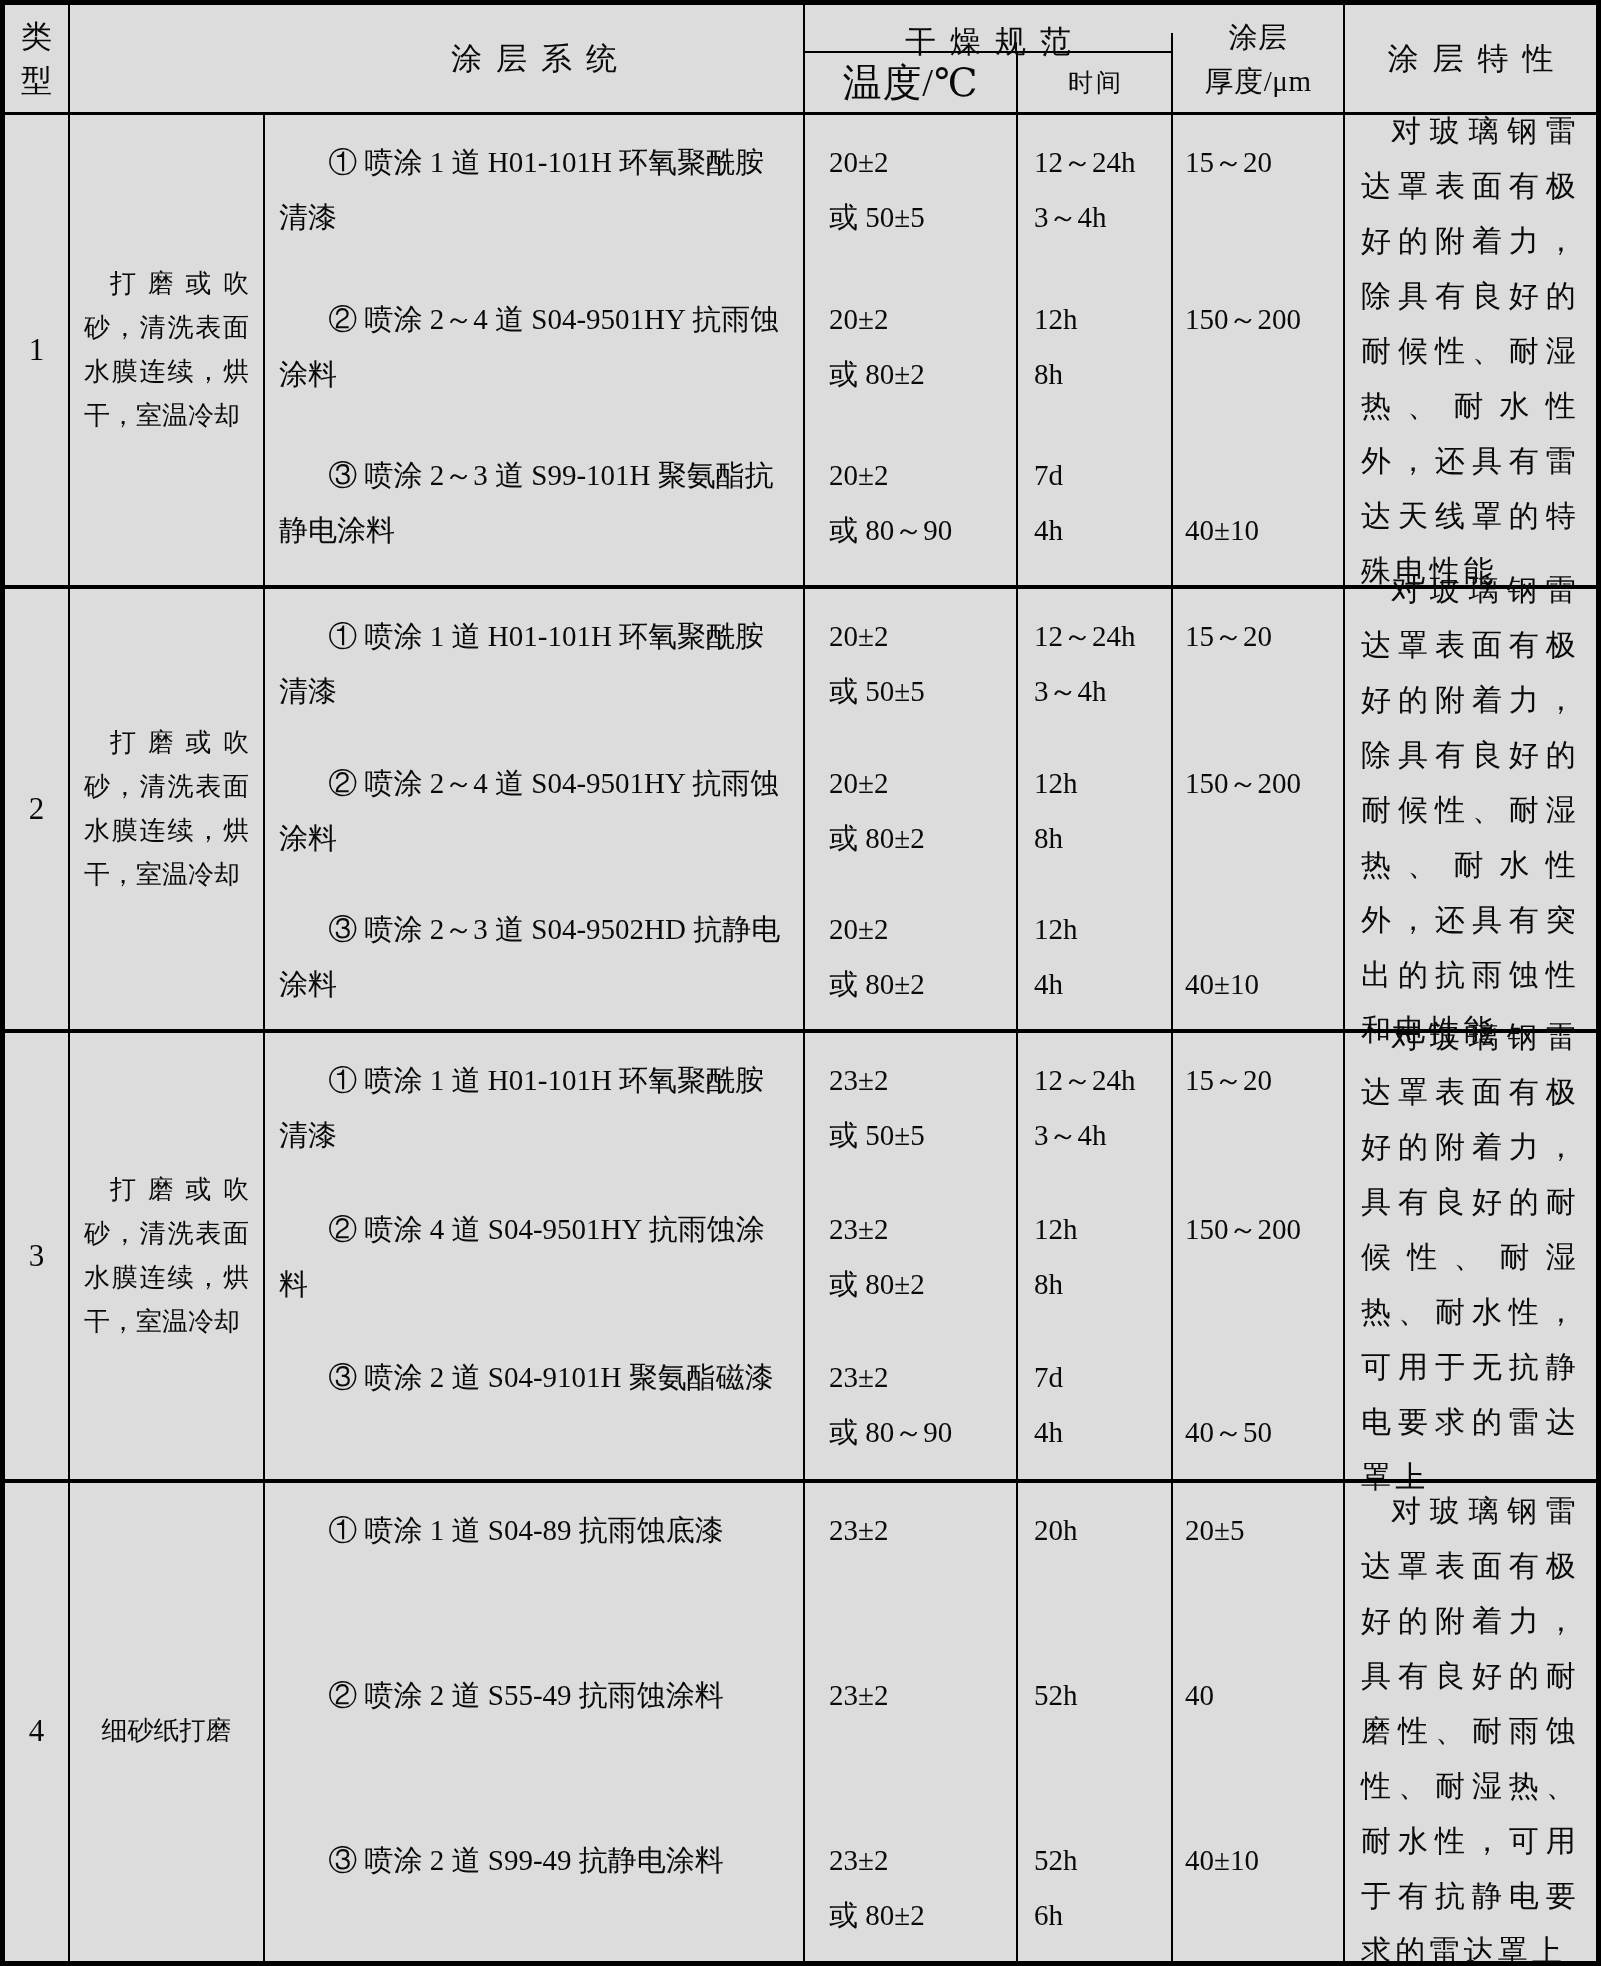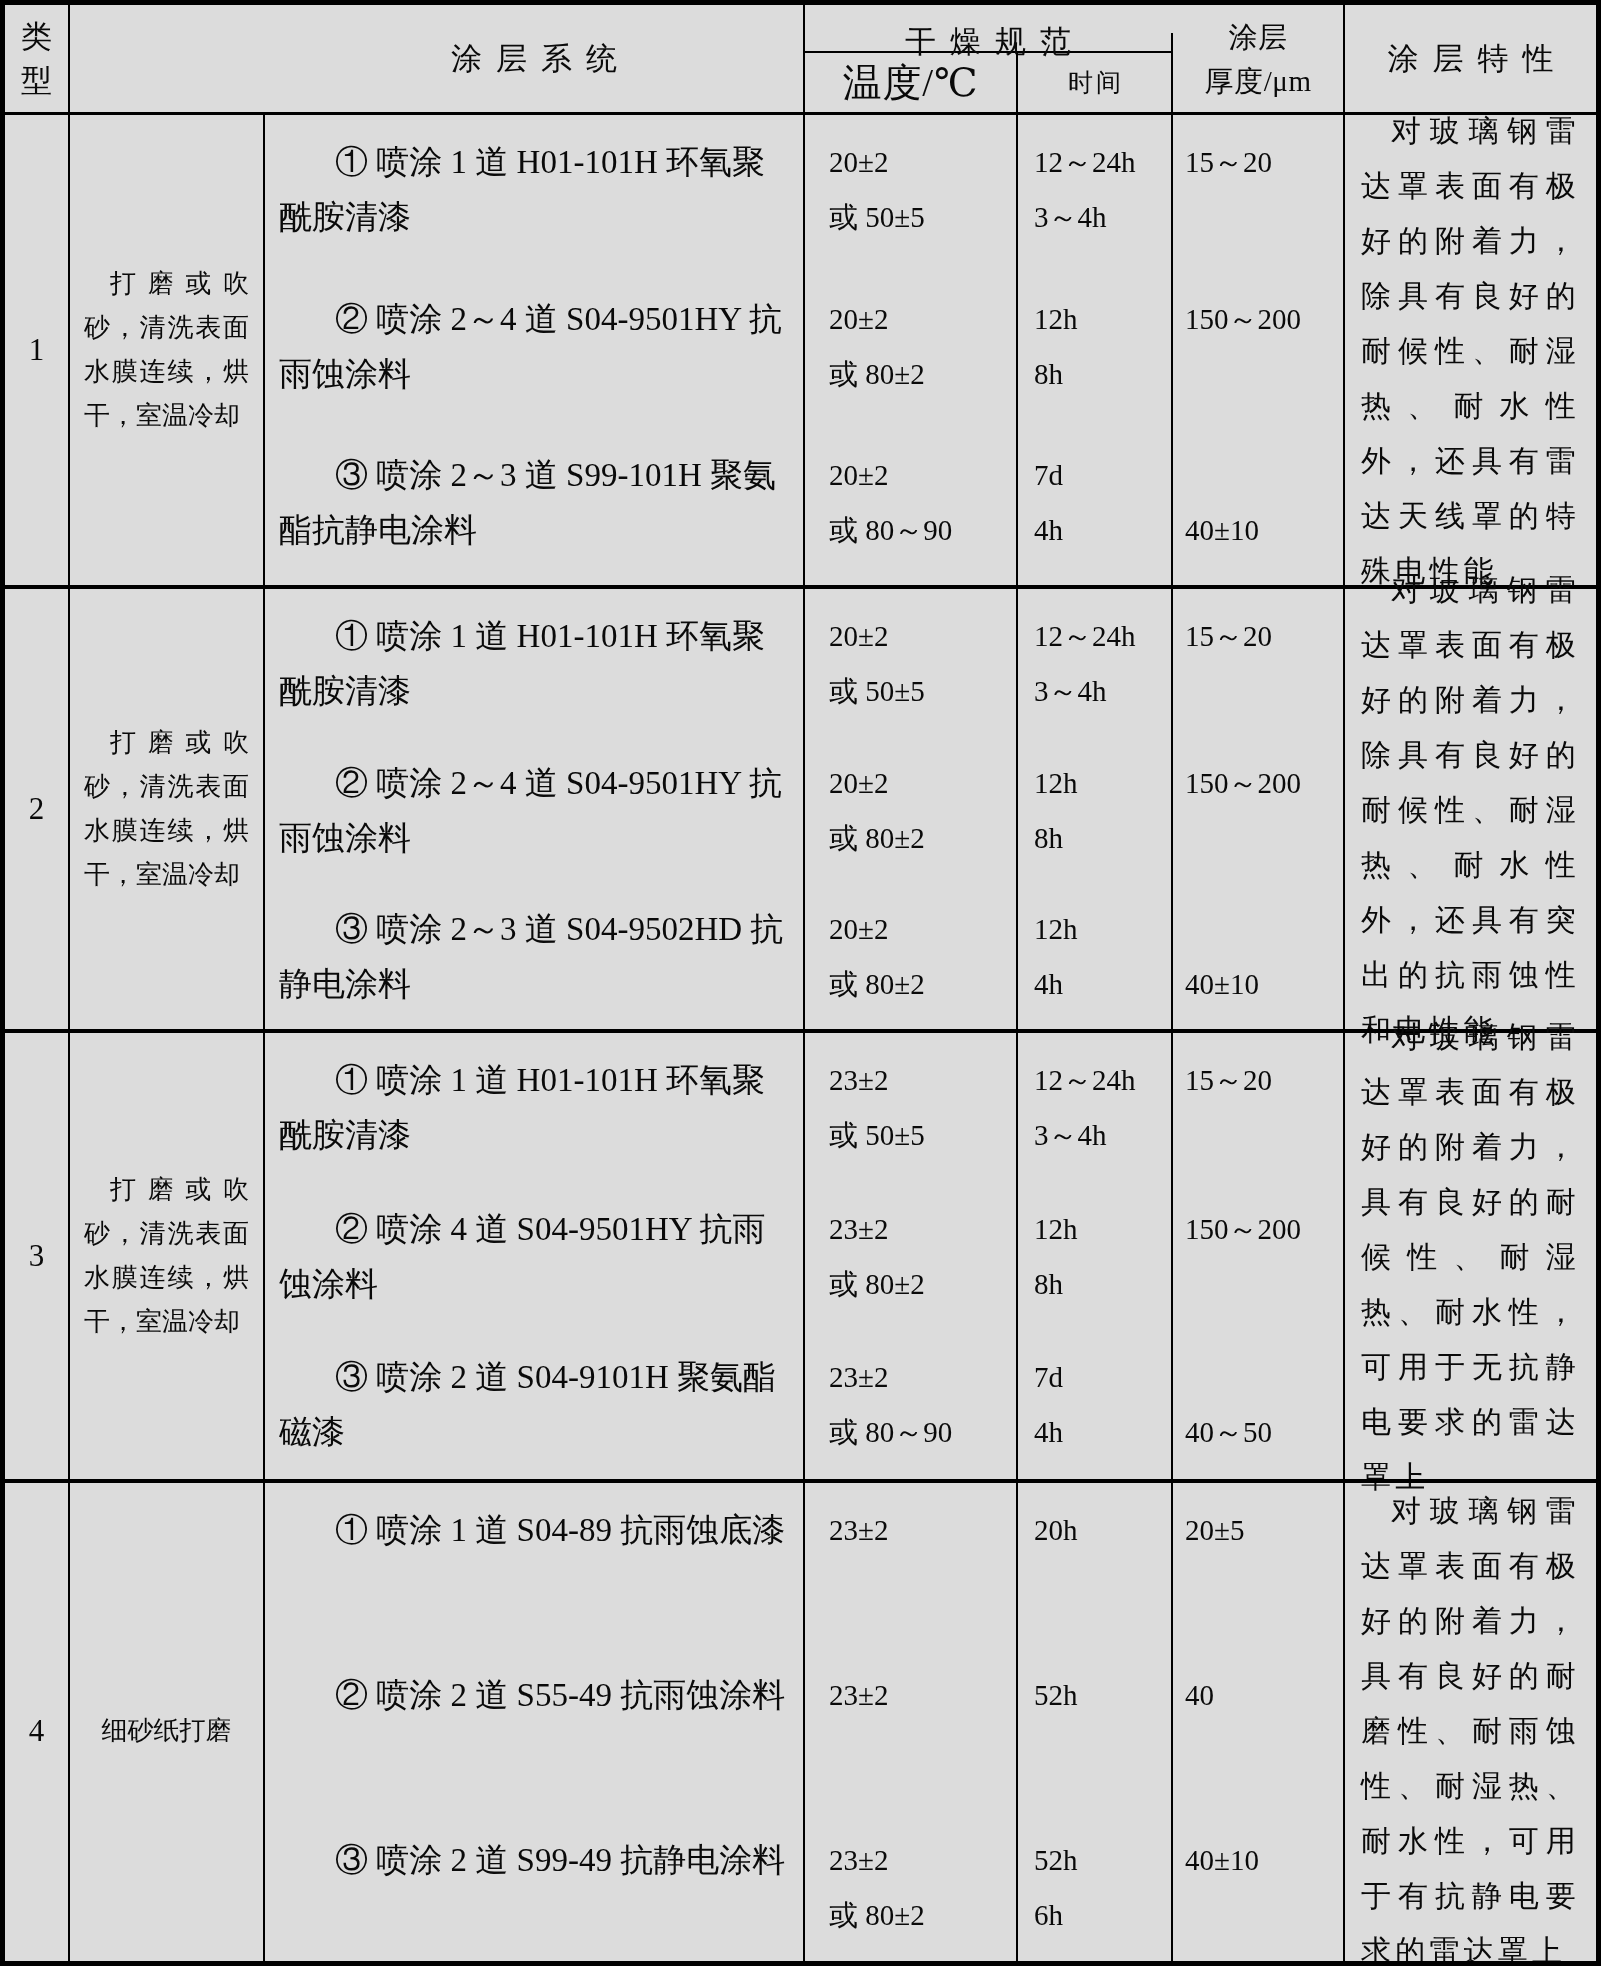--- a/index.html
+++ b/index.html
@@ -43,21 +43,21 @@
     display:flex;align-items:center;padding:0 14px;box-sizing:border-box;}
   .cell-prep p{margin:0;font-size:26px;line-height:44px;text-align:justify;text-indent:1em;width:100%;}
   .cell-prep.center p{text-align:center;text-indent:0;}
   .cell-char{grid-column:7;grid-row:1/span 3;display:flex;align-items:center;
     padding:0 16px;box-sizing:border-box;}
   .cell-char p{margin:0;font-size:30px;line-height:55px;text-align:justify;
     text-indent:1em;letter-spacing:.14em;width:100%;}
   .ig{border-right:2px solid #000;box-sizing:border-box;padding-top:20px;}
   .sr1{grid-row:1}.sr2{grid-row:2}.sr3{grid-row:3}
   .c3{grid-column:3}.c4{grid-column:4}.c5{grid-column:5}.c6{grid-column:6}
-  .coat p{margin:0;font-size:33px;line-height:55px;padding:0 12px 0 14px;text-indent:1.7em;}
+  .coat p{margin:0;font-size:29px;line-height:55px;padding:0 12px 0 14px;text-indent:1.7em;}
   .ln{min-height:55px;line-height:55px;font-size:29px;}
   .c4 .ln{padding-left:24px;}
   .c5 .ln{padding-left:16px;}
   .c6 .ln{padding-left:12px;}
 </style>
 </head>
 <body>
 
 <div class="page">
 

